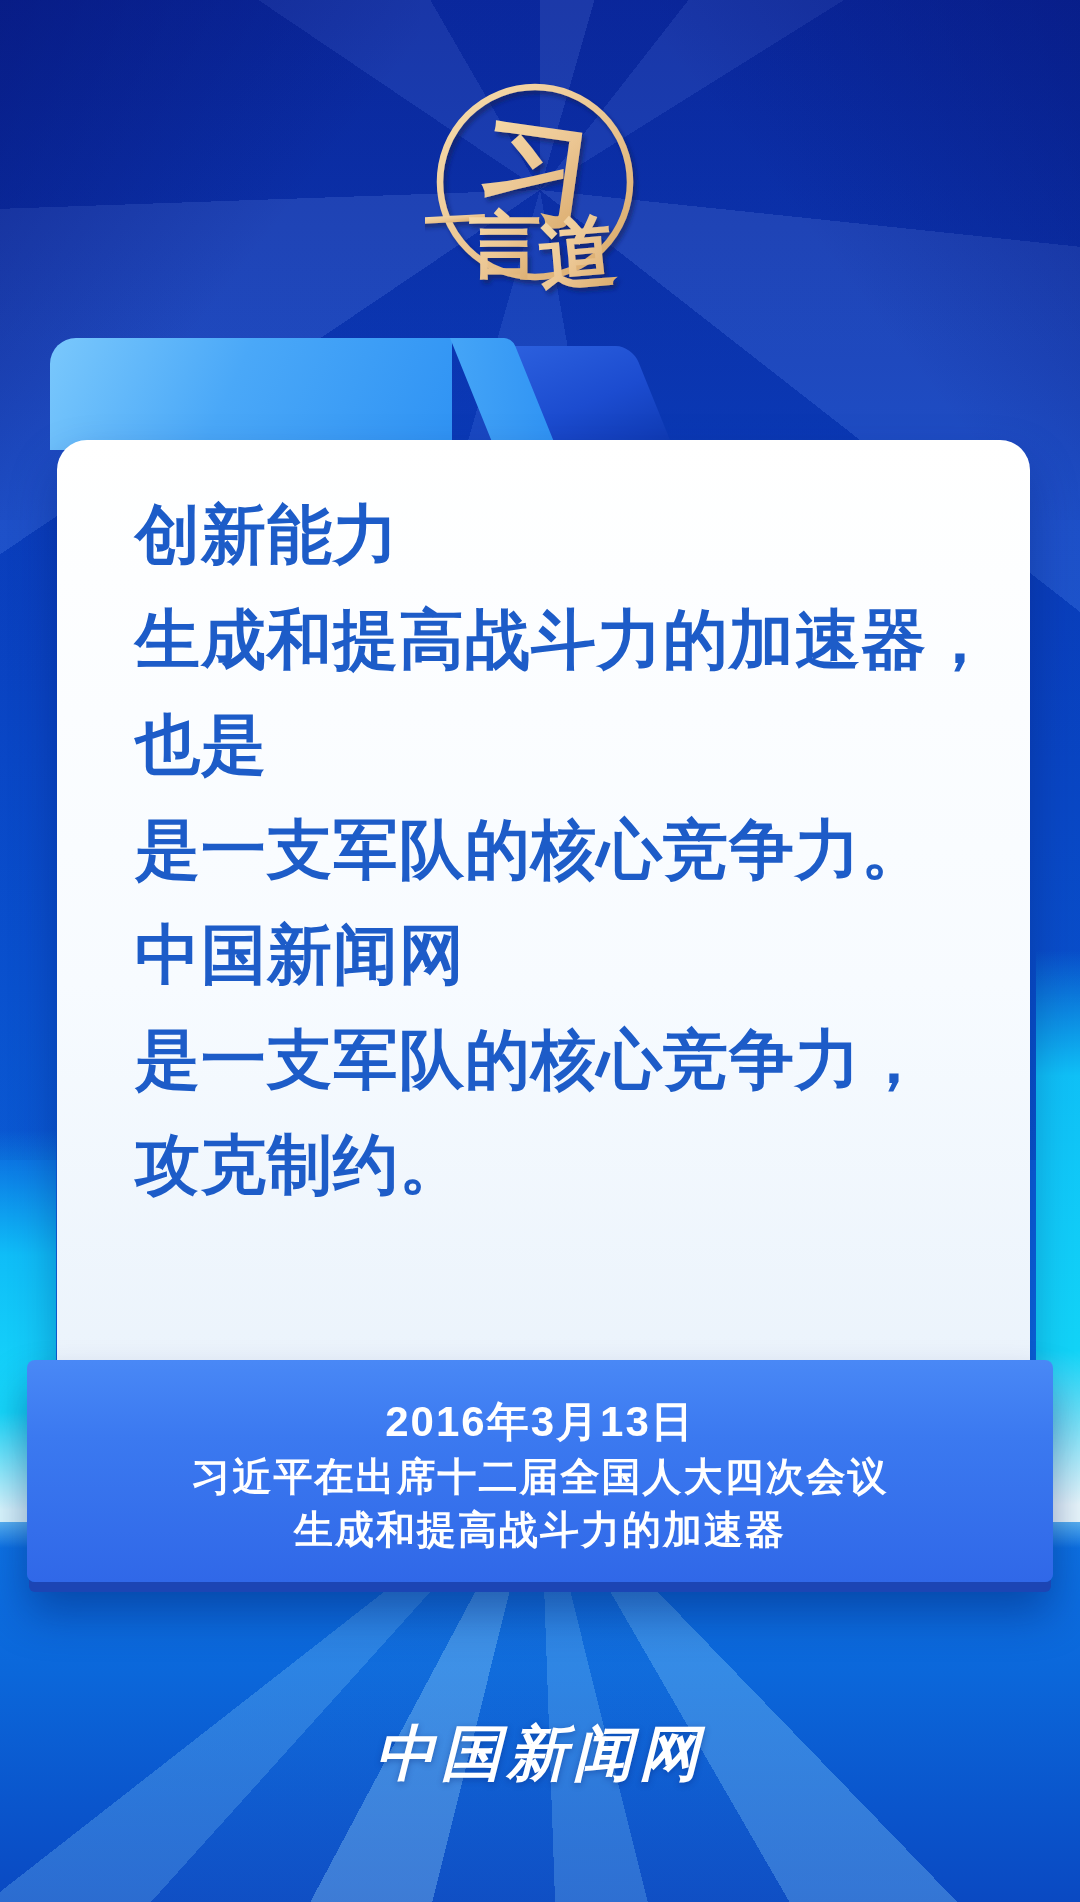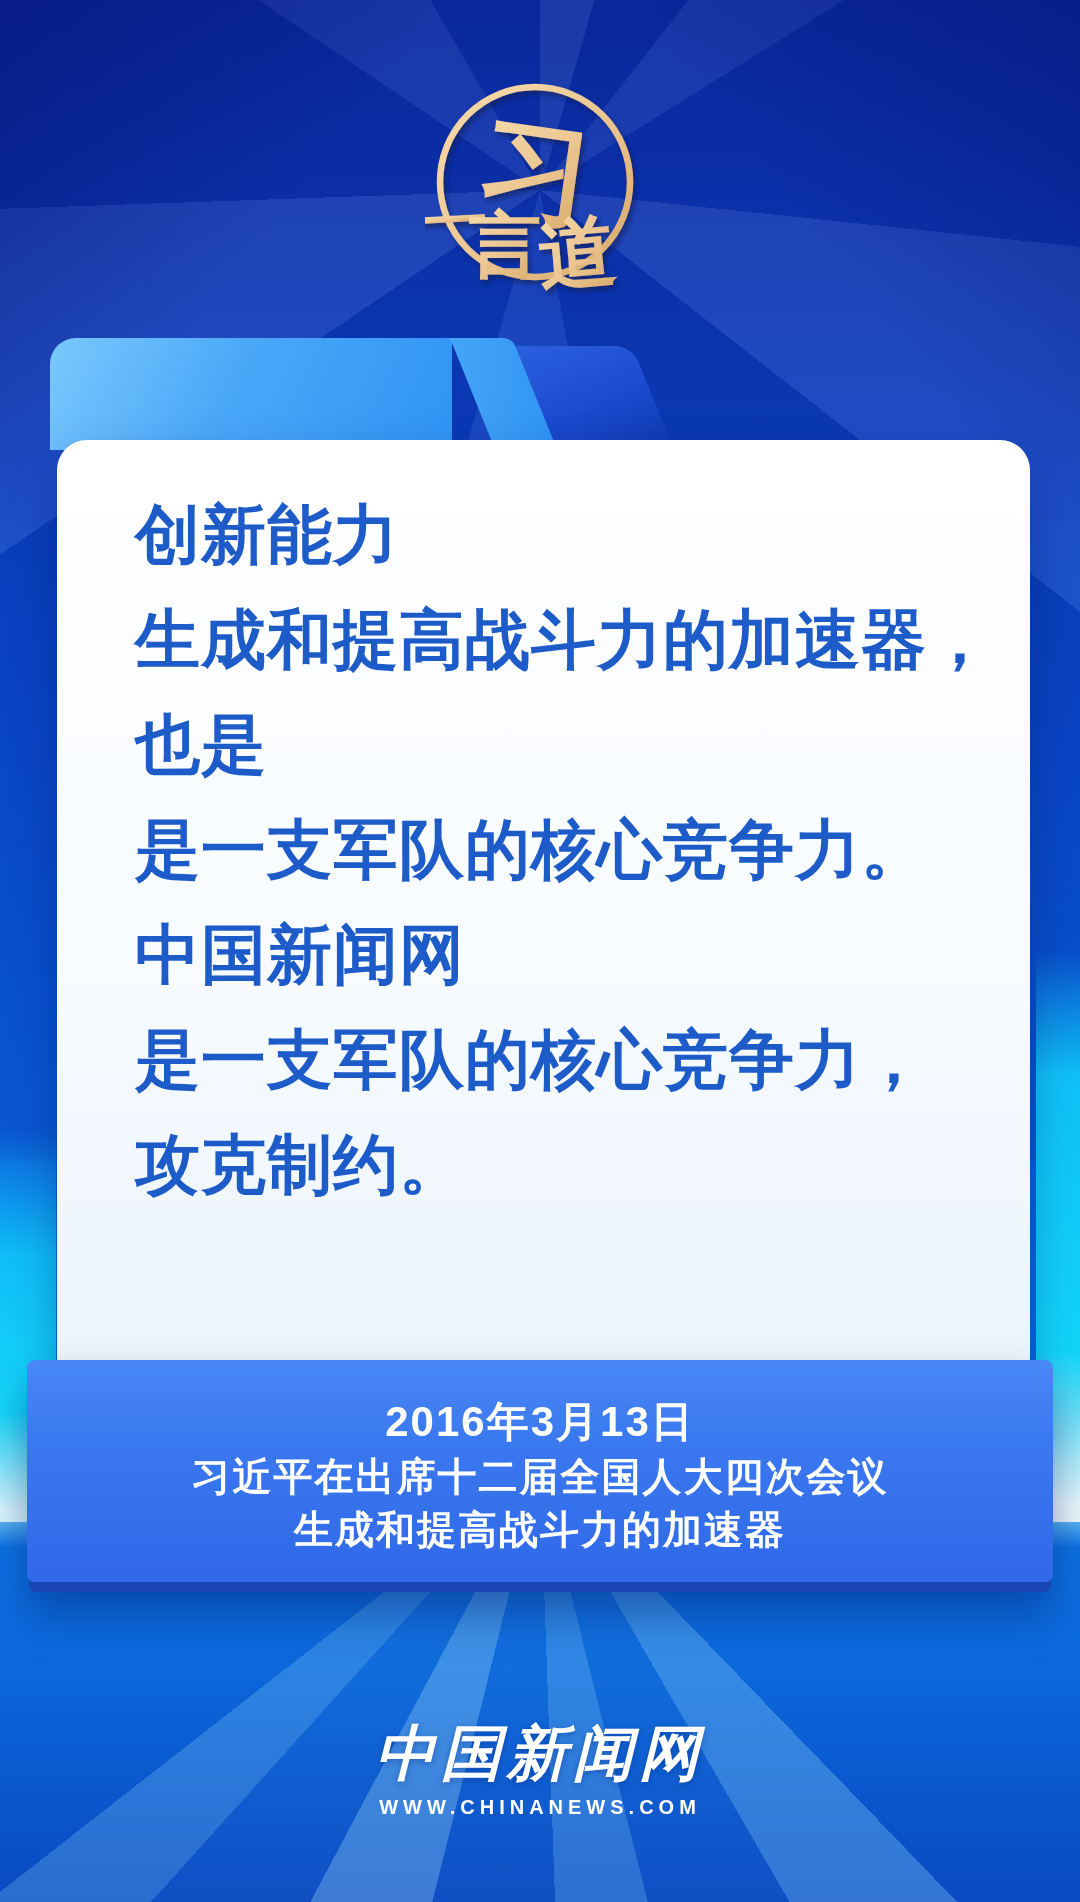--- a/index.html
+++ b/index.html
@@ -175,16 +175,15 @@
   </div>
 
   <div class="attr-box">
     <div class="attr-date">2016年3月13日</div>
     <div class="attr-line">习近平在出席十二届全国人大四次会议</div>
     <div class="attr-line">生成和提高战斗力的加速器</div>
   </div>
 
   <div class="footer">
     <div class="site-name">中国新闻网</div>
-    <div class="site-url">WWW.CHINANEWS.COM</div>
   </div>
 
 </div>
 
 </body></html>

